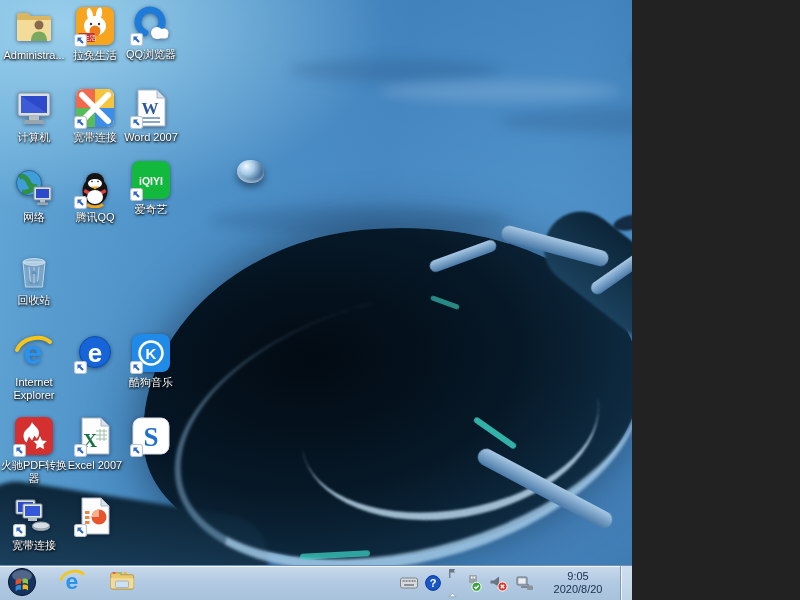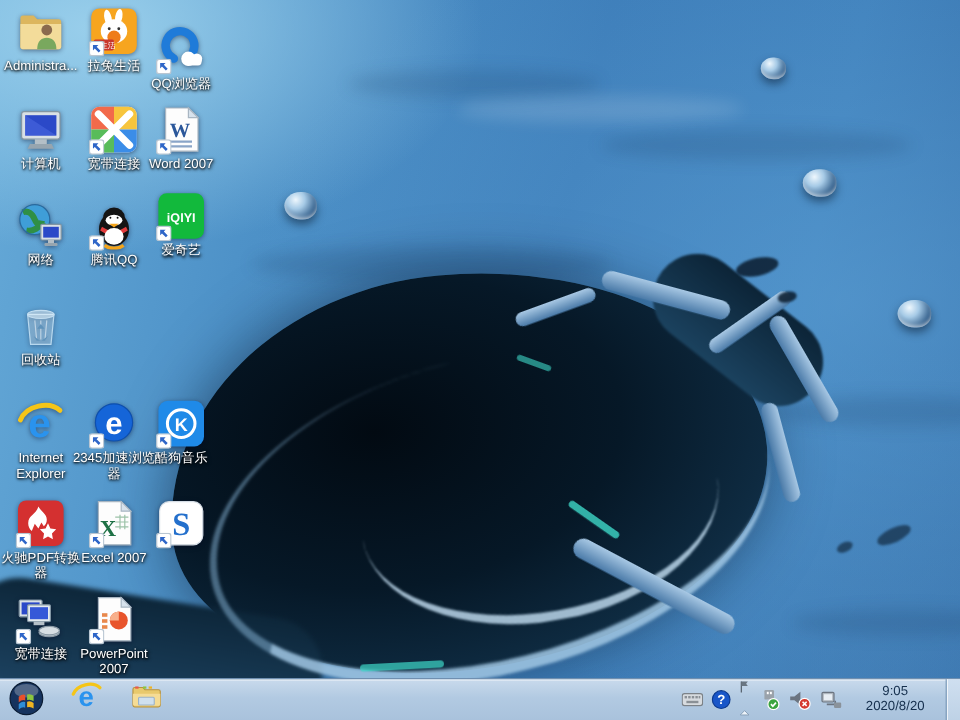--- a/index.html
+++ b/index.html
@@ -1,16 +1,16 @@
 <!DOCTYPE html>
 <html><head>
 <meta charset="utf-8">
 <style>
   html,body{margin:0;padding:0;background:#222;}
-  #screen{position:relative;width:800px;height:600px;overflow:hidden;
+  #screen{position:relative;width:632px;height:600px;overflow:hidden;
           font-family:"Liberation Sans",sans-serif;user-select:none;}
 
   
   #wallpaper{position:absolute;inset:0;
     background:
       radial-gradient(ellipse 520px 300px at 10% 4%, rgba(160,212,238,.9), rgba(160,212,238,0) 62%),
       radial-gradient(ellipse 700px 480px at 88% 42%, rgba(96,164,216,.55), rgba(96,164,216,0) 72%),
       radial-gradient(ellipse 600px 400px at 90% 95%, rgba(70,130,185,.6), rgba(70,130,185,0) 70%),
       linear-gradient(102deg,#66aad8 0%,#4e92c8 26%,#3c7cb8 55%,#3f80bb 78%,#356fa9 100%);}
   .wshape{position:absolute;}
@@ -127,21 +127,21 @@
           </svg>
           <span class="sc">
             <svg viewBox="0 0 12 12">
               <rect x=".5" y=".5" width="11" height="11" rx="2" fill="#fff" stroke="#b9c6d2"></rect>
               <path d="M3.2 3.2h4.2l-1.4 1.4 3 3-1.4 1.4-3-3-1.4 1.4z" fill="#2f66c8"></path>
             </svg>
           </span>
         </div>
         <span class="lbl">拉兔生活</span>
       </div>
-      <div class="cell" style="left: 113px; top: 21px;">
+      <div class="cell" style="left: 113px; top: 5px;">
         <div class="ic">
           <svg viewBox="0 0 40 40">
             <circle cx="19" cy="17" r="12" fill="none" stroke="#1f7bd9" stroke-width="7" stroke-linecap="round" stroke-dasharray="58 18" transform="rotate(115 19 17)"></circle>
             <g fill="#fff">
               <circle cx="26" cy="28" r="6"></circle>
               <circle cx="33" cy="28" r="4.5"></circle>
               <rect x="23" y="27" width="14" height="6.5" rx="3"></rect>
             </g>
           </svg>
           <span class="sc">
@@ -280,21 +280,20 @@
             <circle cx="20" cy="19" r="15.5" fill="#1565d8" stroke="#0d4fae"></circle>
             <text x="20" y="29" font-size="26" font-weight="bold" fill="#fff" text-anchor="middle" font-family="Liberation Sans,sans-serif">e</text>
           </svg>
           <span class="sc">
             <svg viewBox="0 0 12 12">
               <rect x=".5" y=".5" width="11" height="11" rx="2" fill="#fff" stroke="#b9c6d2"></rect>
               <path d="M3.2 3.2h4.2l-1.4 1.4 3 3-1.4 1.4-3-3-1.4 1.4z" fill="#2f66c8"></path>
             </svg>
           </span>
         </div>
-        <span class="lbl">2345加速浏览器</span>
       </div>
       <div class="cell" style="left: 113px; top: 333px;">
         <div class="ic">
           <svg viewBox="0 0 40 40">
             <rect x="1" y="1" width="38" height="38" rx="8" fill="#1f8ae8"></rect>
             <circle cx="20" cy="20" r="11.5" fill="none" stroke="#fff" stroke-width="2.5"></circle>
             <text x="20" y="26" font-size="15" font-weight="bold" fill="#fff" text-anchor="middle" font-family="Liberation Sans,sans-serif">K</text>
           </svg>
           <span class="sc">
             <svg viewBox="0 0 12 12">
@@ -385,21 +384,20 @@
             <rect x="10" y="20" width="4.5" height="3" fill="#e8884c"></rect>
             <rect x="10" y="25" width="4.5" height="3" fill="#e8884c"></rect>
           </svg>
           <span class="sc">
             <svg viewBox="0 0 12 12">
               <rect x=".5" y=".5" width="11" height="11" rx="2" fill="#fff" stroke="#b9c6d2"></rect>
               <path d="M3.2 3.2h4.2l-1.4 1.4 3 3-1.4 1.4-3-3-1.4 1.4z" fill="#2f66c8"></path>
             </svg>
           </span>
         </div>
-        <span class="lbl">PowerPoint 2007</span>
       </div>
     </div>
 
   <div id="taskbar">
     <button class="tbtn" id="start-button">
       <span><svg width="30" height="30" viewBox="0 0 30 30">
         <circle cx="15" cy="15" r="13.6" fill="#16335e" stroke="#0b1c33"></circle>
         <ellipse cx="15" cy="8.6" rx="10" ry="5.6" fill="rgba(255,255,255,.26)"></ellipse>
         <path d="M8.6 13.6q3-2.5 5.4-1.5v4.6q-2.4-1-5.4 1.5z" fill="#e8502a"></path>
         <path d="M15.6 11.8q3-1 5.4 1v4.6q-2.4-2-5.4-1z" fill="#8cc63f"></path>

